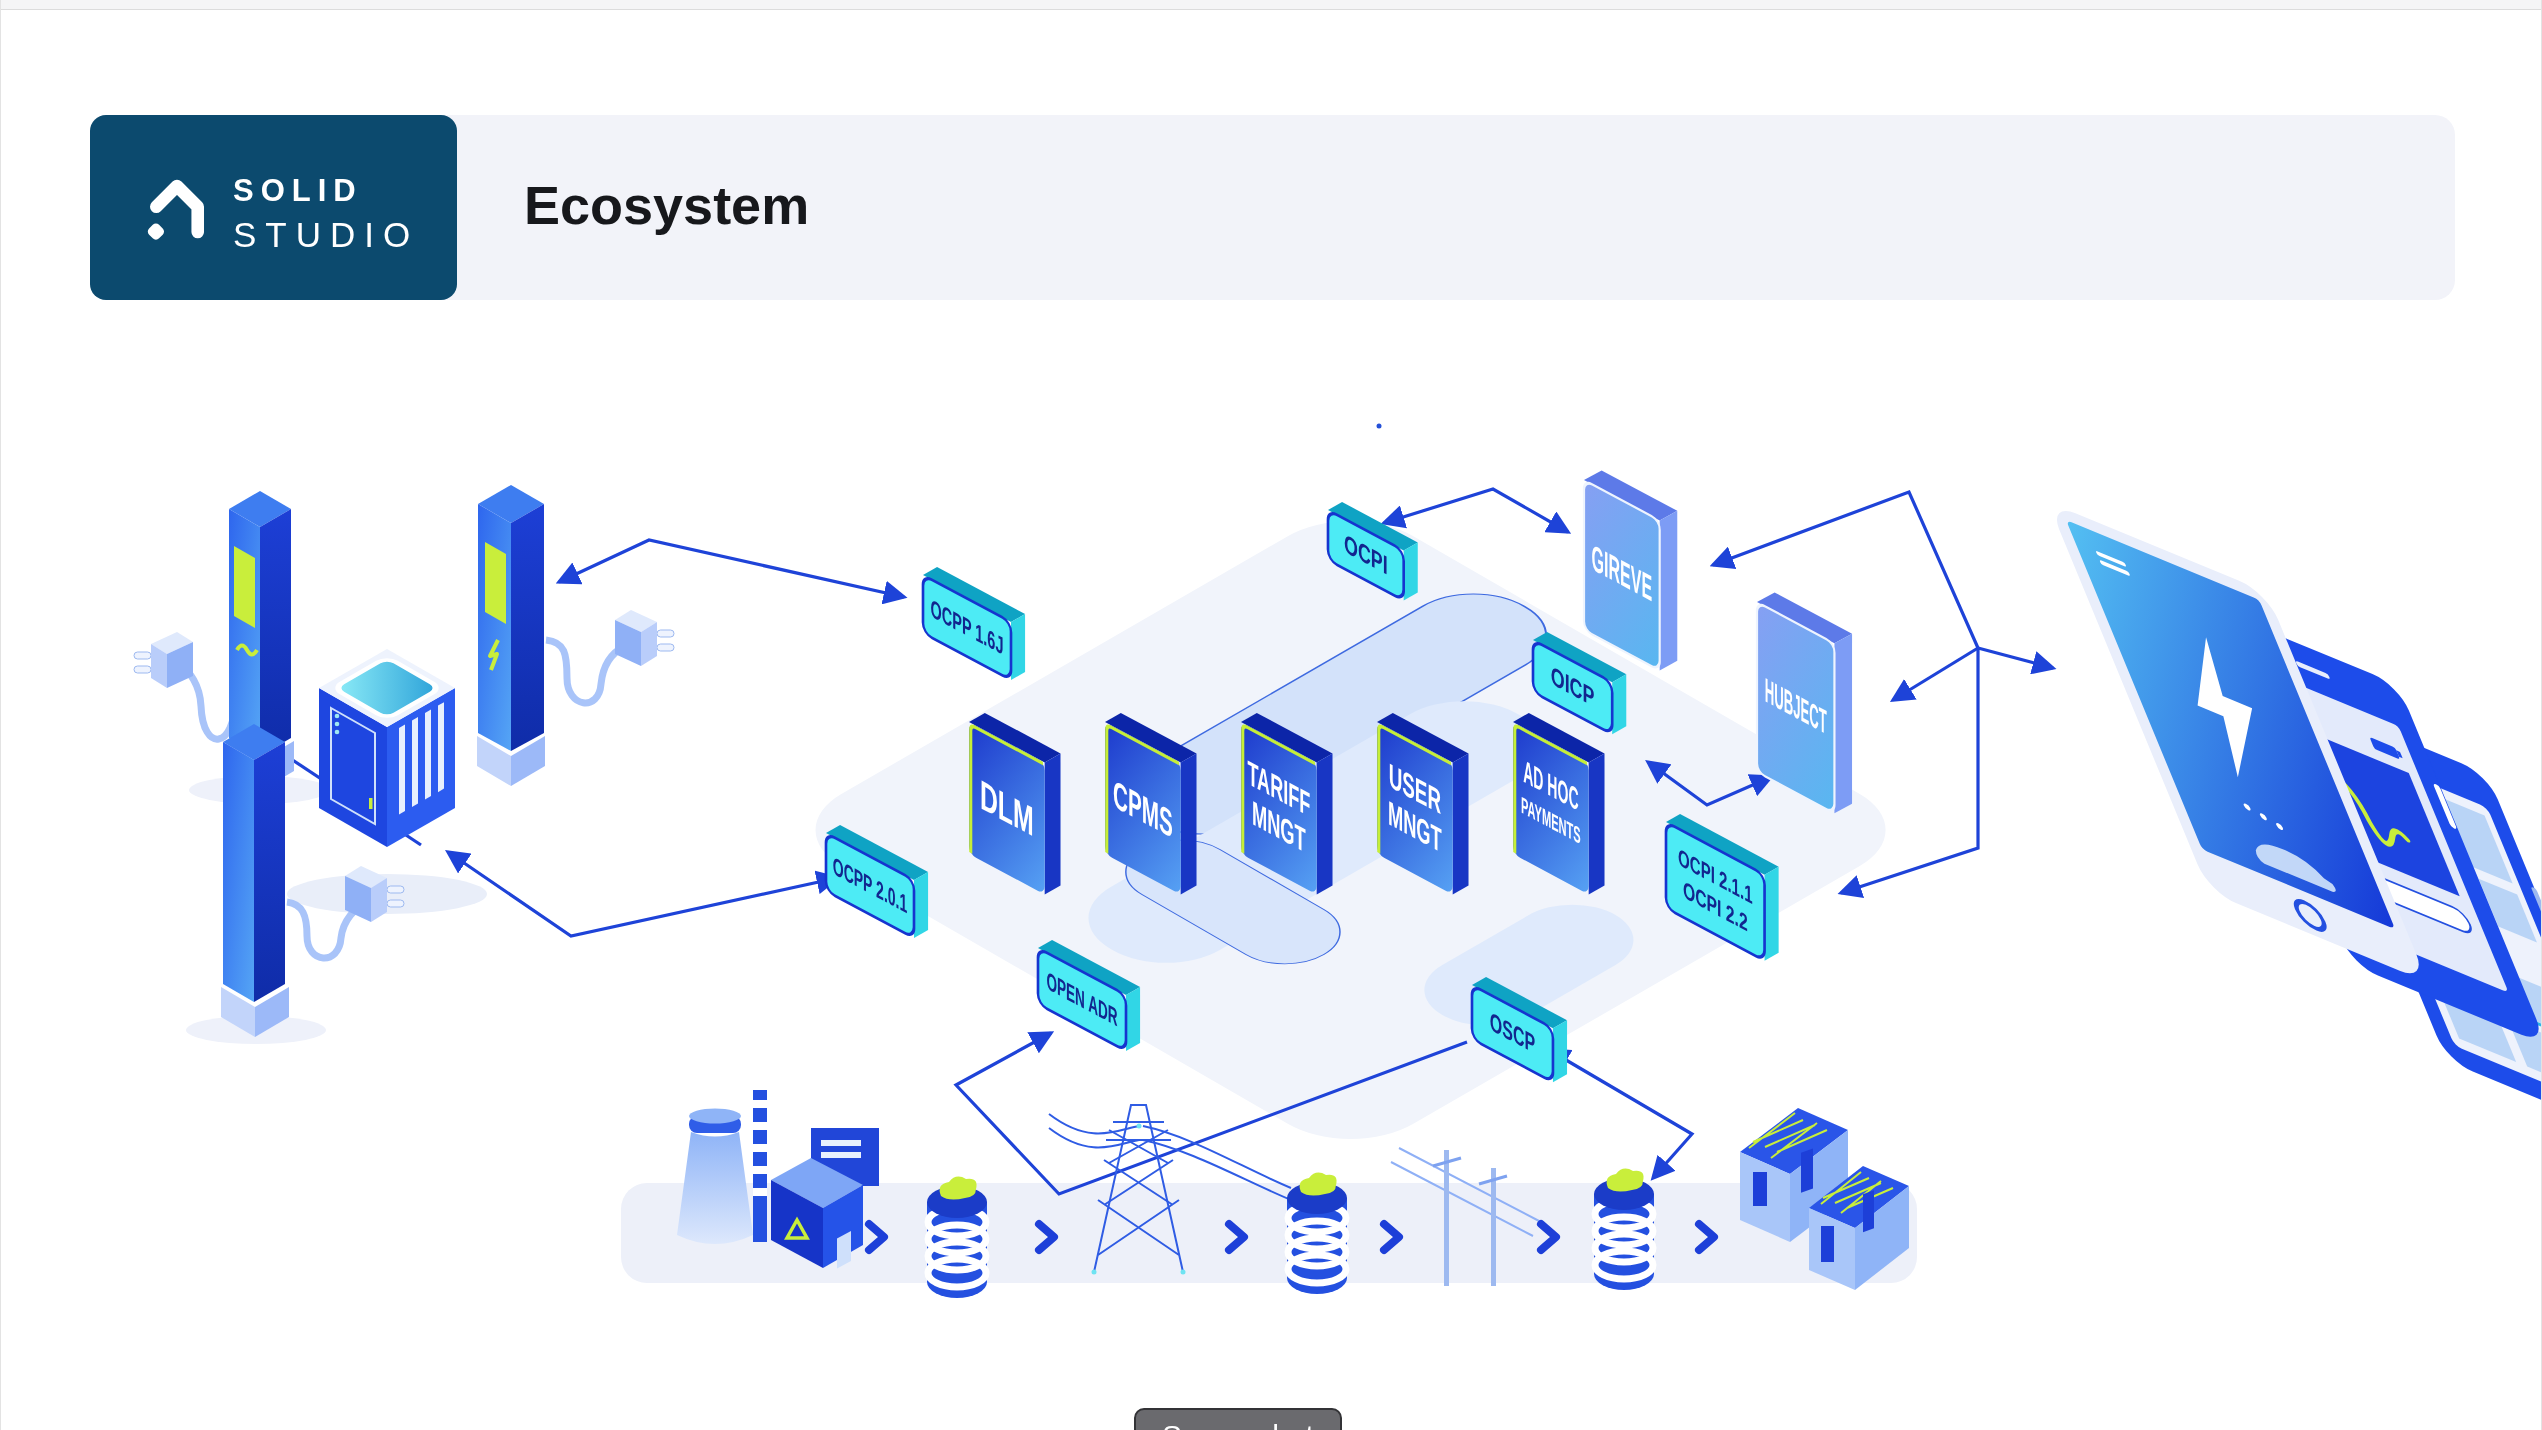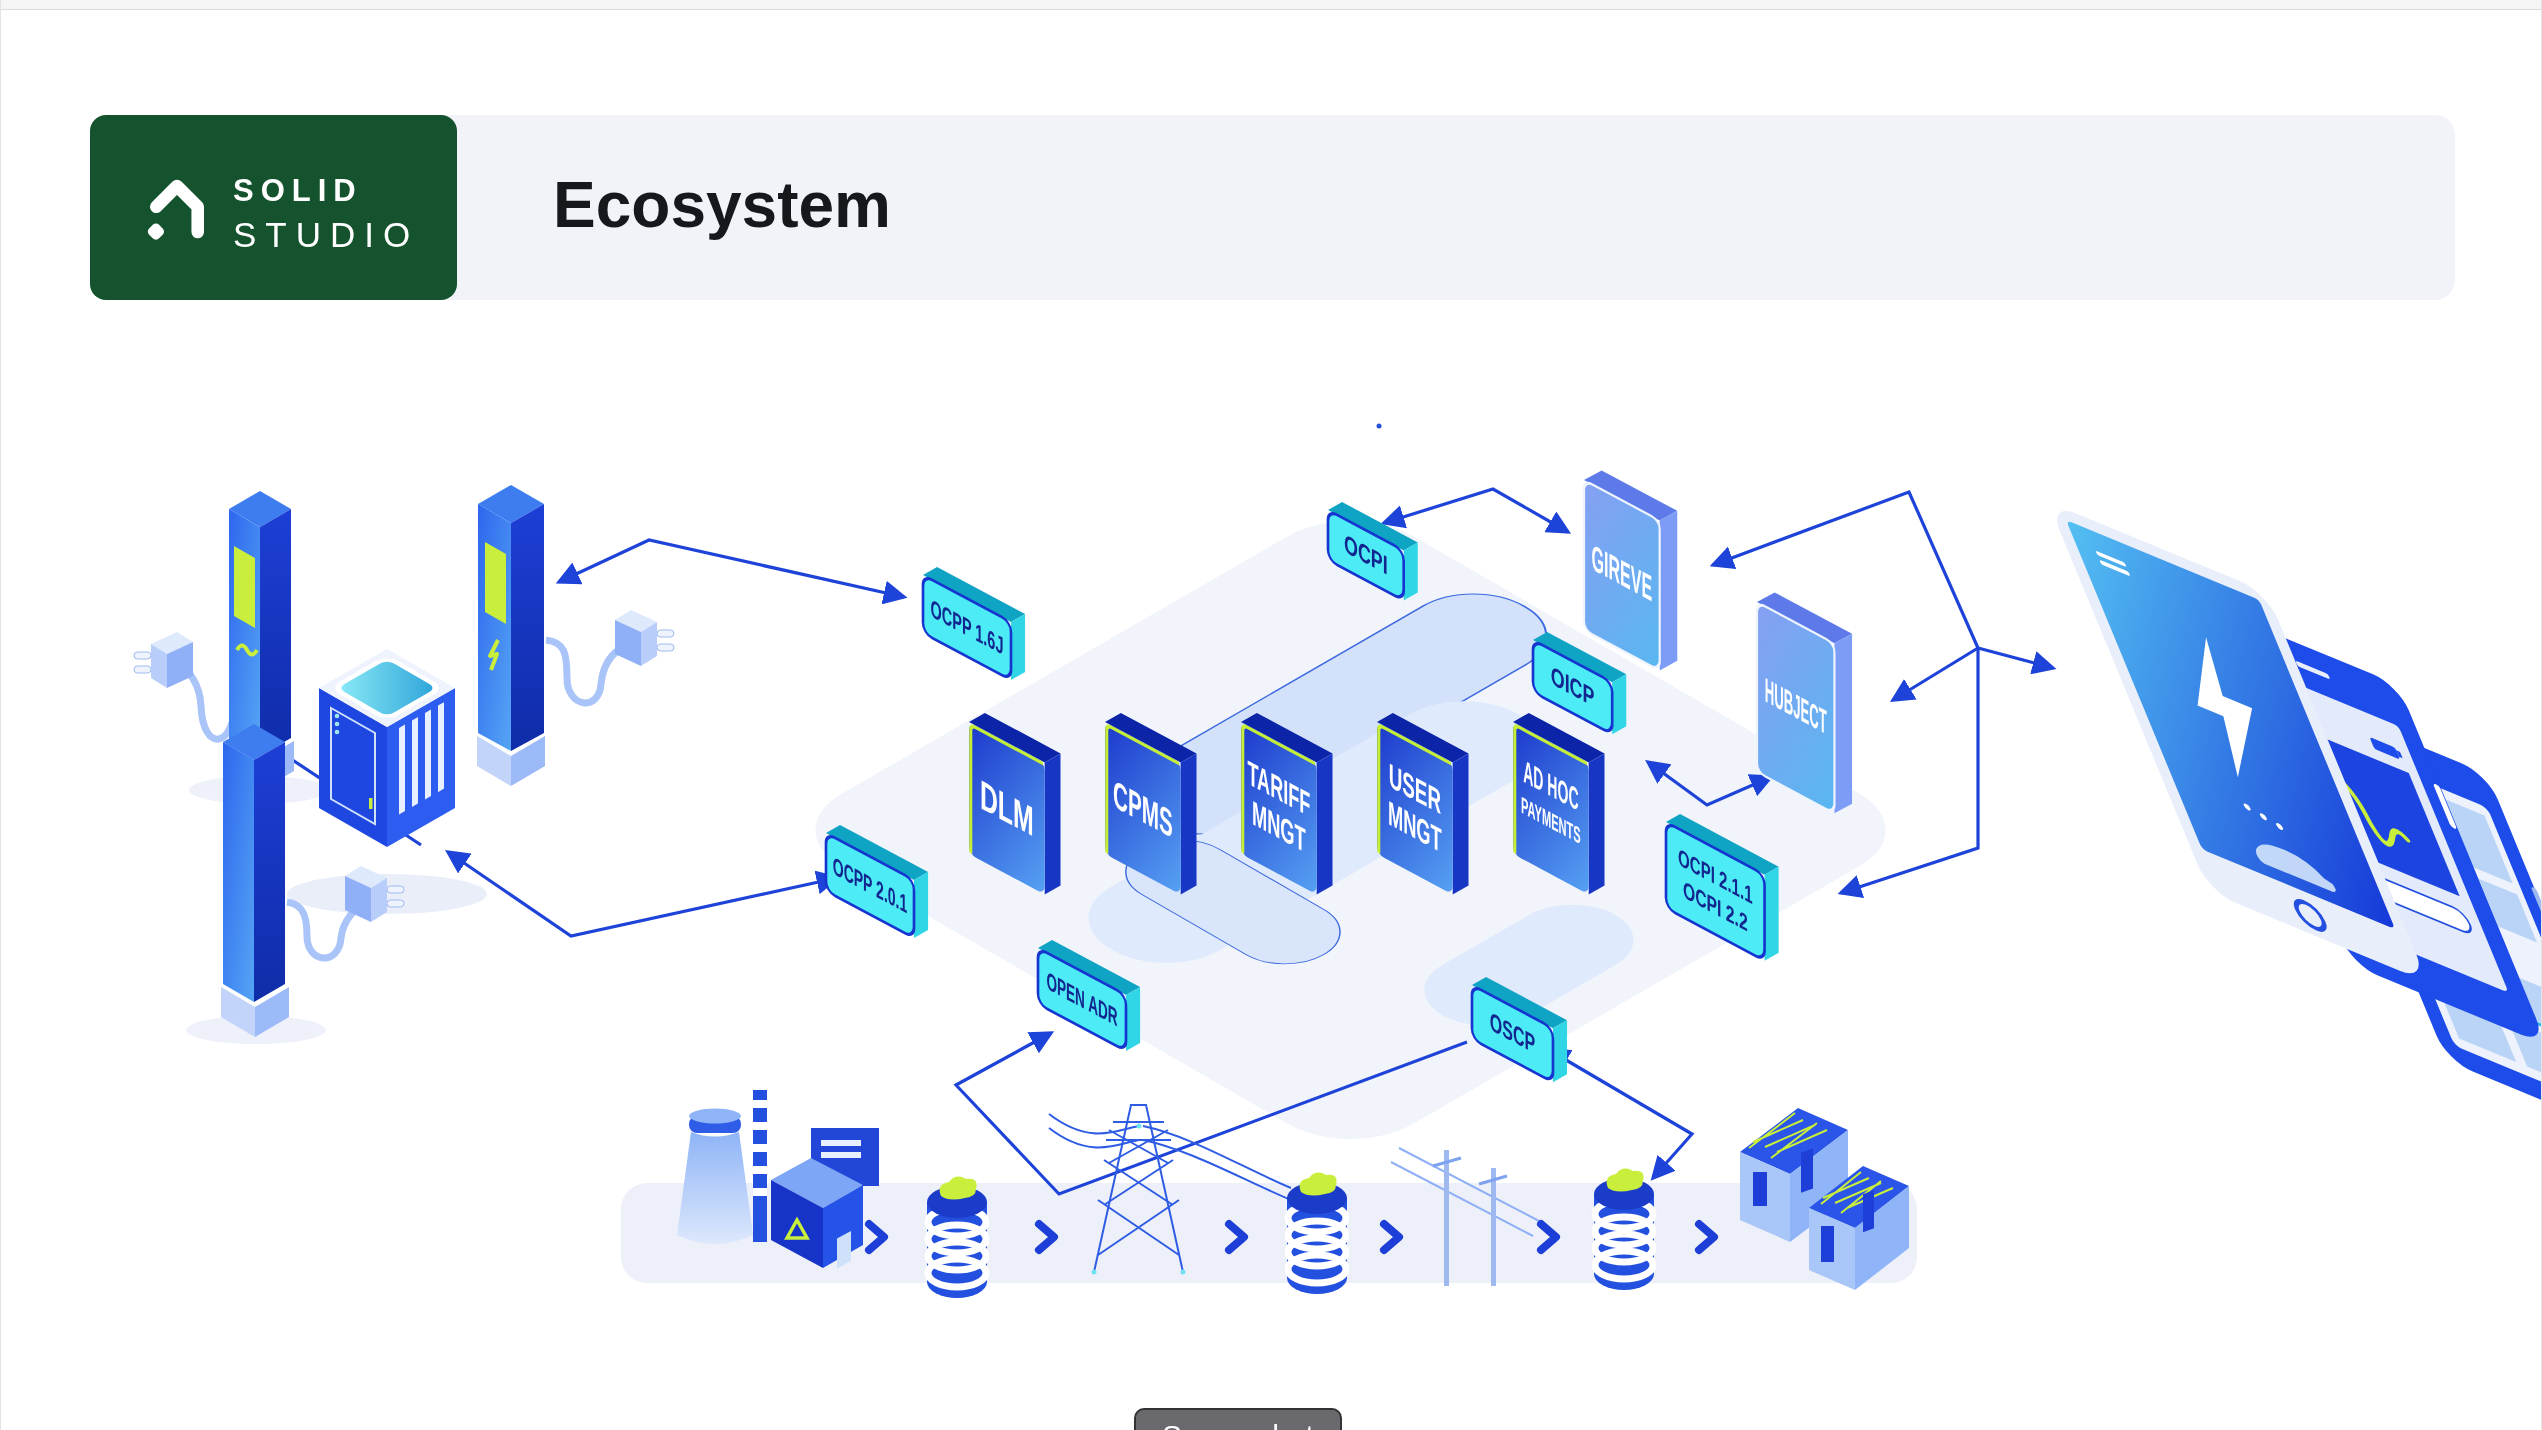--- a/index.html
+++ b/index.html
@@ -1,27 +1,27 @@
 <!DOCTYPE html>
 <html><head>
 <meta charset="utf-8">
 <style>
   html,body{margin:0;padding:0;background:#ffffff;}
   .page{position:relative;width:2542px;height:1430px;background:#ffffff;overflow:hidden;
         border-left:1px solid #e3e3e3;border-right:1px solid #e3e3e3;box-sizing:border-box;
         font-family:"Liberation Sans",sans-serif;}
   .top-strip{position:absolute;left:0;top:0;width:100%;height:9px;background:#f5f5f6;border-bottom:1px solid #dcdcdc;}
   .header-bar{position:absolute;left:90px;top:115px;width:2364px;height:185px;background:#f2f3f9;border-radius:20px;}
-  .logo-box{position:absolute;left:89px;top:115px;width:367px;height:185px;background:#14532d;border-radius:16px;
+  .logo-box{position:absolute;left:89px;top:115px;width:367px;height:185px;background:#0c4a6e;border-radius:16px;
             display:flex;align-items:center;}
   .logo-mark{position:absolute;left:50px;top:48px;width:74px;height:92px;}
   .logo-text{position:absolute;left:143px;top:58px;color:#ffffff;}
   .logo-line1{font-size:31px;font-weight:bold;letter-spacing:7px;}
   .logo-line2{font-size:35px;font-weight:normal;letter-spacing:9px;margin-top:6px;}
-  .page-title{position:absolute;left:523px;top:115px;height:185px;line-height:181px;font-size:64px;font-weight:bold;color:#17181c;letter-spacing:0px;margin-left:29px;}
+  .page-title{position:absolute;left:523px;top:115px;height:185px;line-height:181px;font-size:54px;font-weight:bold;color:#17181c;letter-spacing:0px;}
   .diagram{position:absolute;left:0;top:0;width:2542px;height:1430px;}
   svg text{font-family:"Liberation Sans",sans-serif;}
   .screenshot-btn{position:absolute;left:1133px;top:1408px;width:204px;height:58px;background:#6a6a6e;
                   border:2px solid #333336;border-radius:10px;color:#ffffff;font-size:30px;font-weight:normal;
                   text-align:center;line-height:52px;font-family:"Liberation Sans",sans-serif;}
 </style>
 </head>
 <body>
 
 <div class="page">

